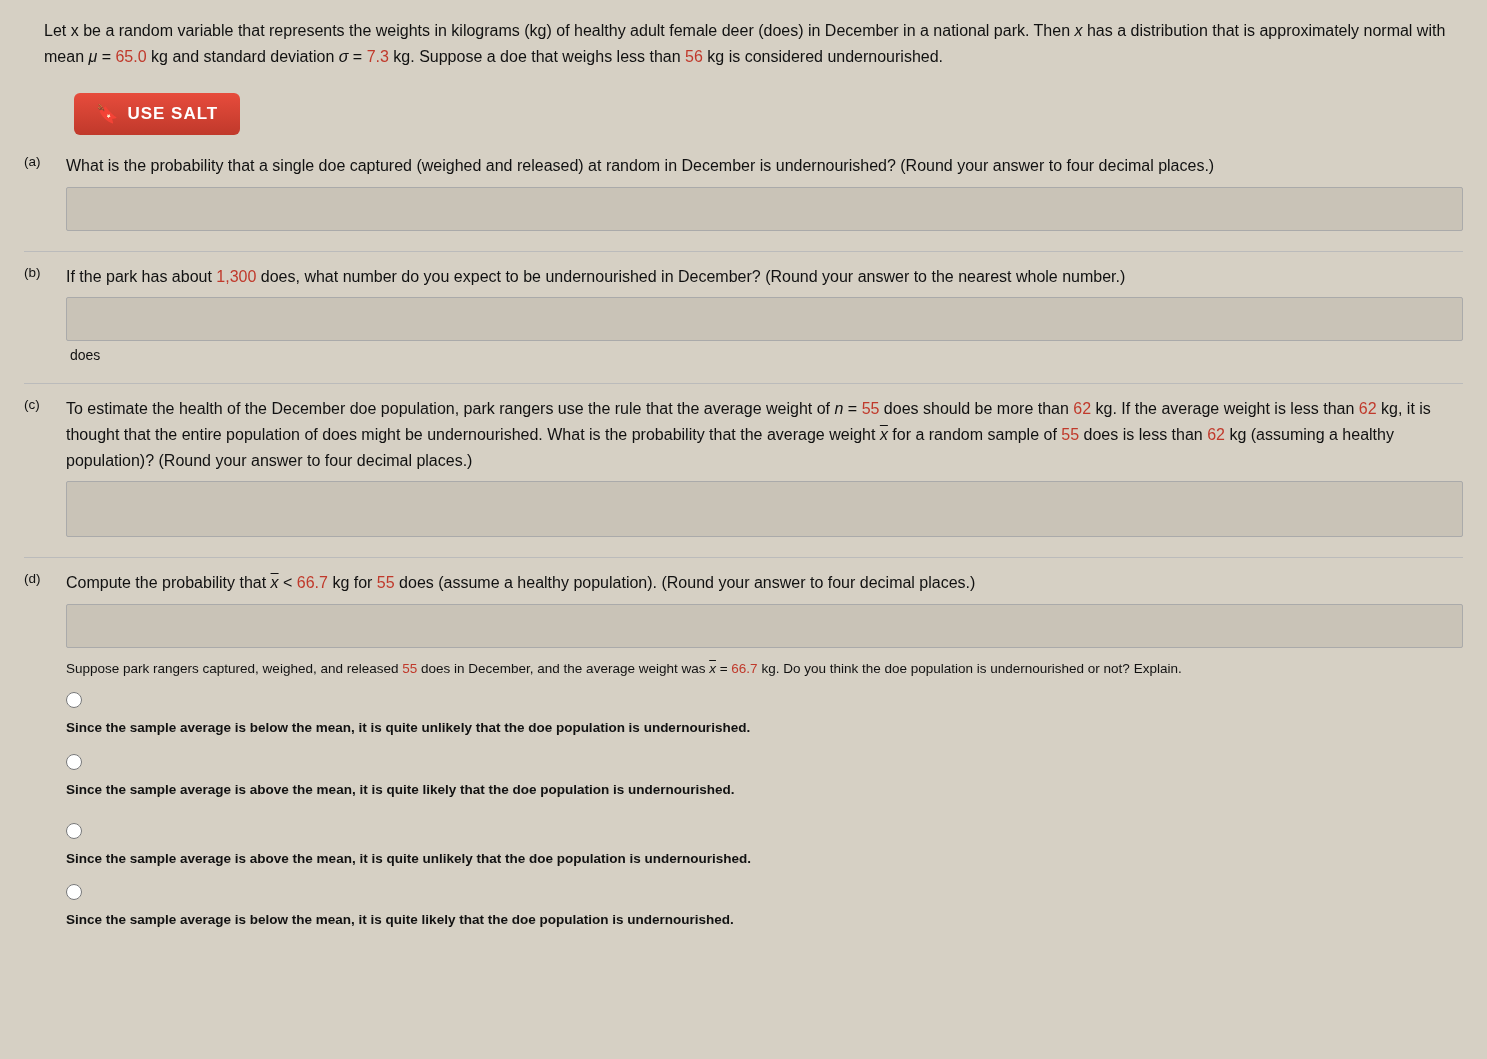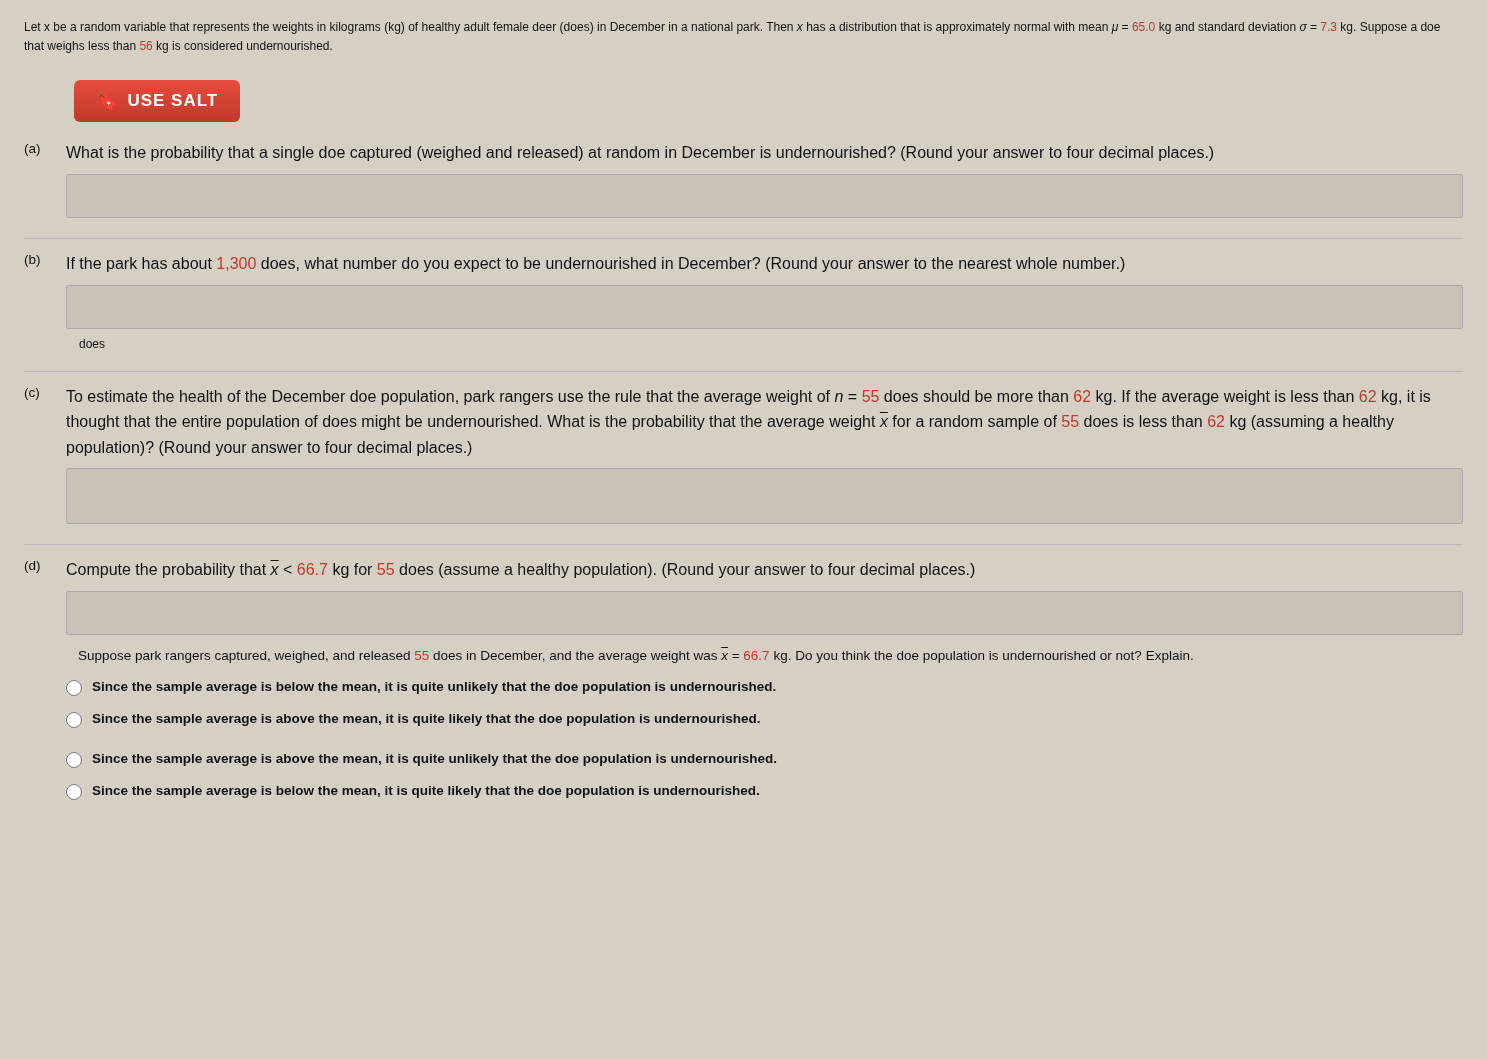--- a/index.html
+++ b/index.html
@@ -6,24 +6,25 @@
     body {
       font-family: Arial, sans-serif;
       font-size: 14px;
       background-color: #d6d0c4;
       color: #111;
       padding: 18px 24px;
       min-height: 1059px;
       width: 1487px;
     }
     .intro-text {
-      font-size: 12px;
+      font-size: 16px;
       line-height: 1.6;
       margin-bottom: 14px;
       color: #111;
+      margin-left: 20px;
     }
     .highlight-red { color: #c0392b; font-weight: normal; }
 
     .salt-btn {
       display: inline-flex;
       align-items: center;
       gap: 8px;
       background: linear-gradient(to bottom, #e74c3c, #c0392b);
       color: white;
       border: none;
@@ -68,48 +69,49 @@
       border: 1px solid #aaa;
       border-radius: 2px;
       margin-bottom: 6px;
       padding: 4px 8px;
       font-size: 14px;
     }
     .answer-input-tall {
       height: 56px;
     }
     .answer-label {
-      font-size: 12px;
-      color: #111;
-      margin-left: 13px;
+      font-size: 14px;
+      color: #111;
+      margin-left: 4px;
       margin-bottom: 14px;
     }
     .section-divider {
       border: none;
       border-top: 1px solid #bbb;
       margin: 12px 0;
     }
 
     .sub-text {
       font-size: 13.5px;
       line-height: 1.6;
-      margin: 10px 0 10px 12px;
+      margin: 10px 0 10px 0;
       color: #111;
     }
 
     .radio-group {
       margin-top: 10px;
       display: flex;
       flex-direction: column;
       gap: 12px;
     }
     .radio-item {
       display: flex;
       align-items: flex-start;
       gap: 10px;
+      flex-direction: column;
     }
     .radio-item input[type="radio"] {
       margin-top: 3px;
       width: 16px;
       height: 16px;
       cursor: pointer;
       flex-shrink: 0;
     }
     .radio-label {
       font-size: 13.5px;

